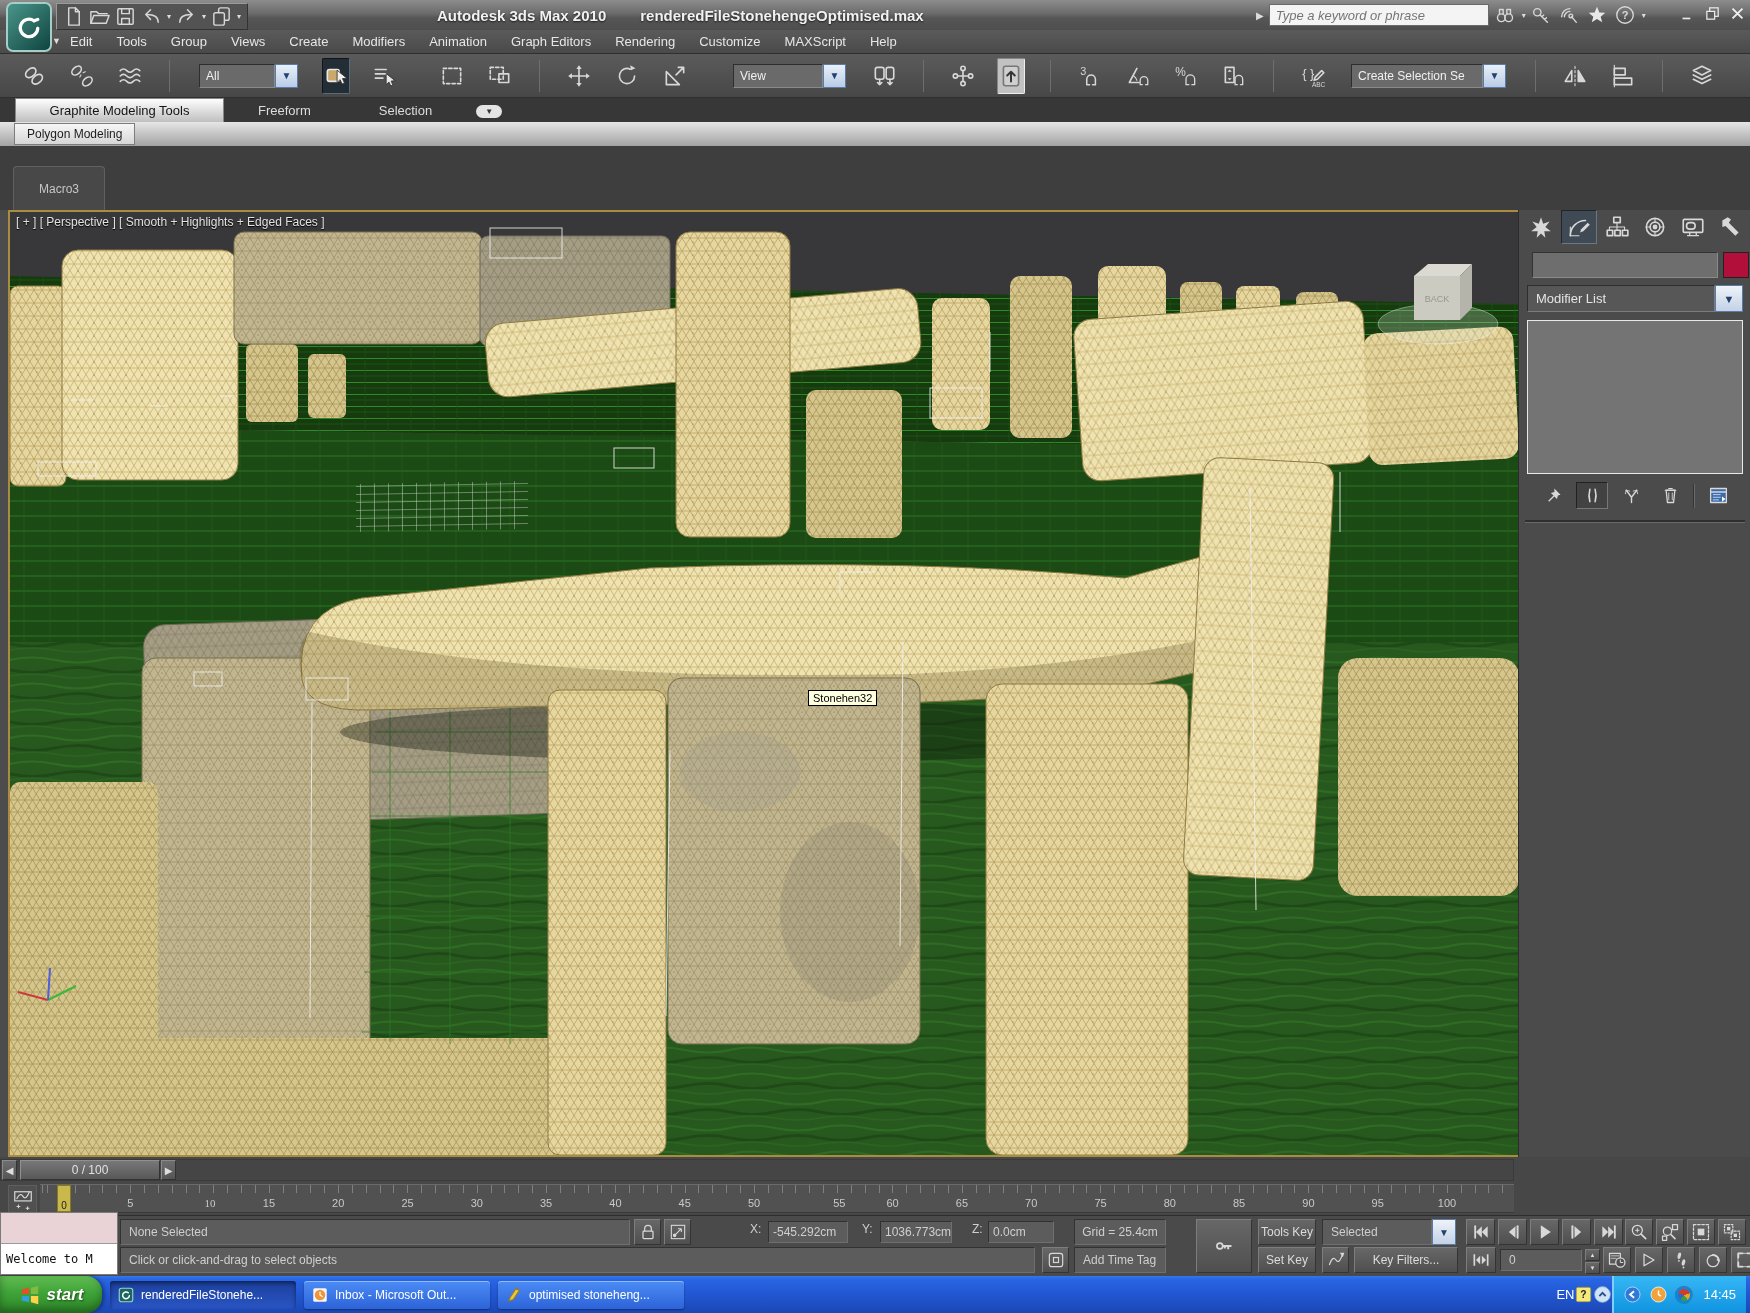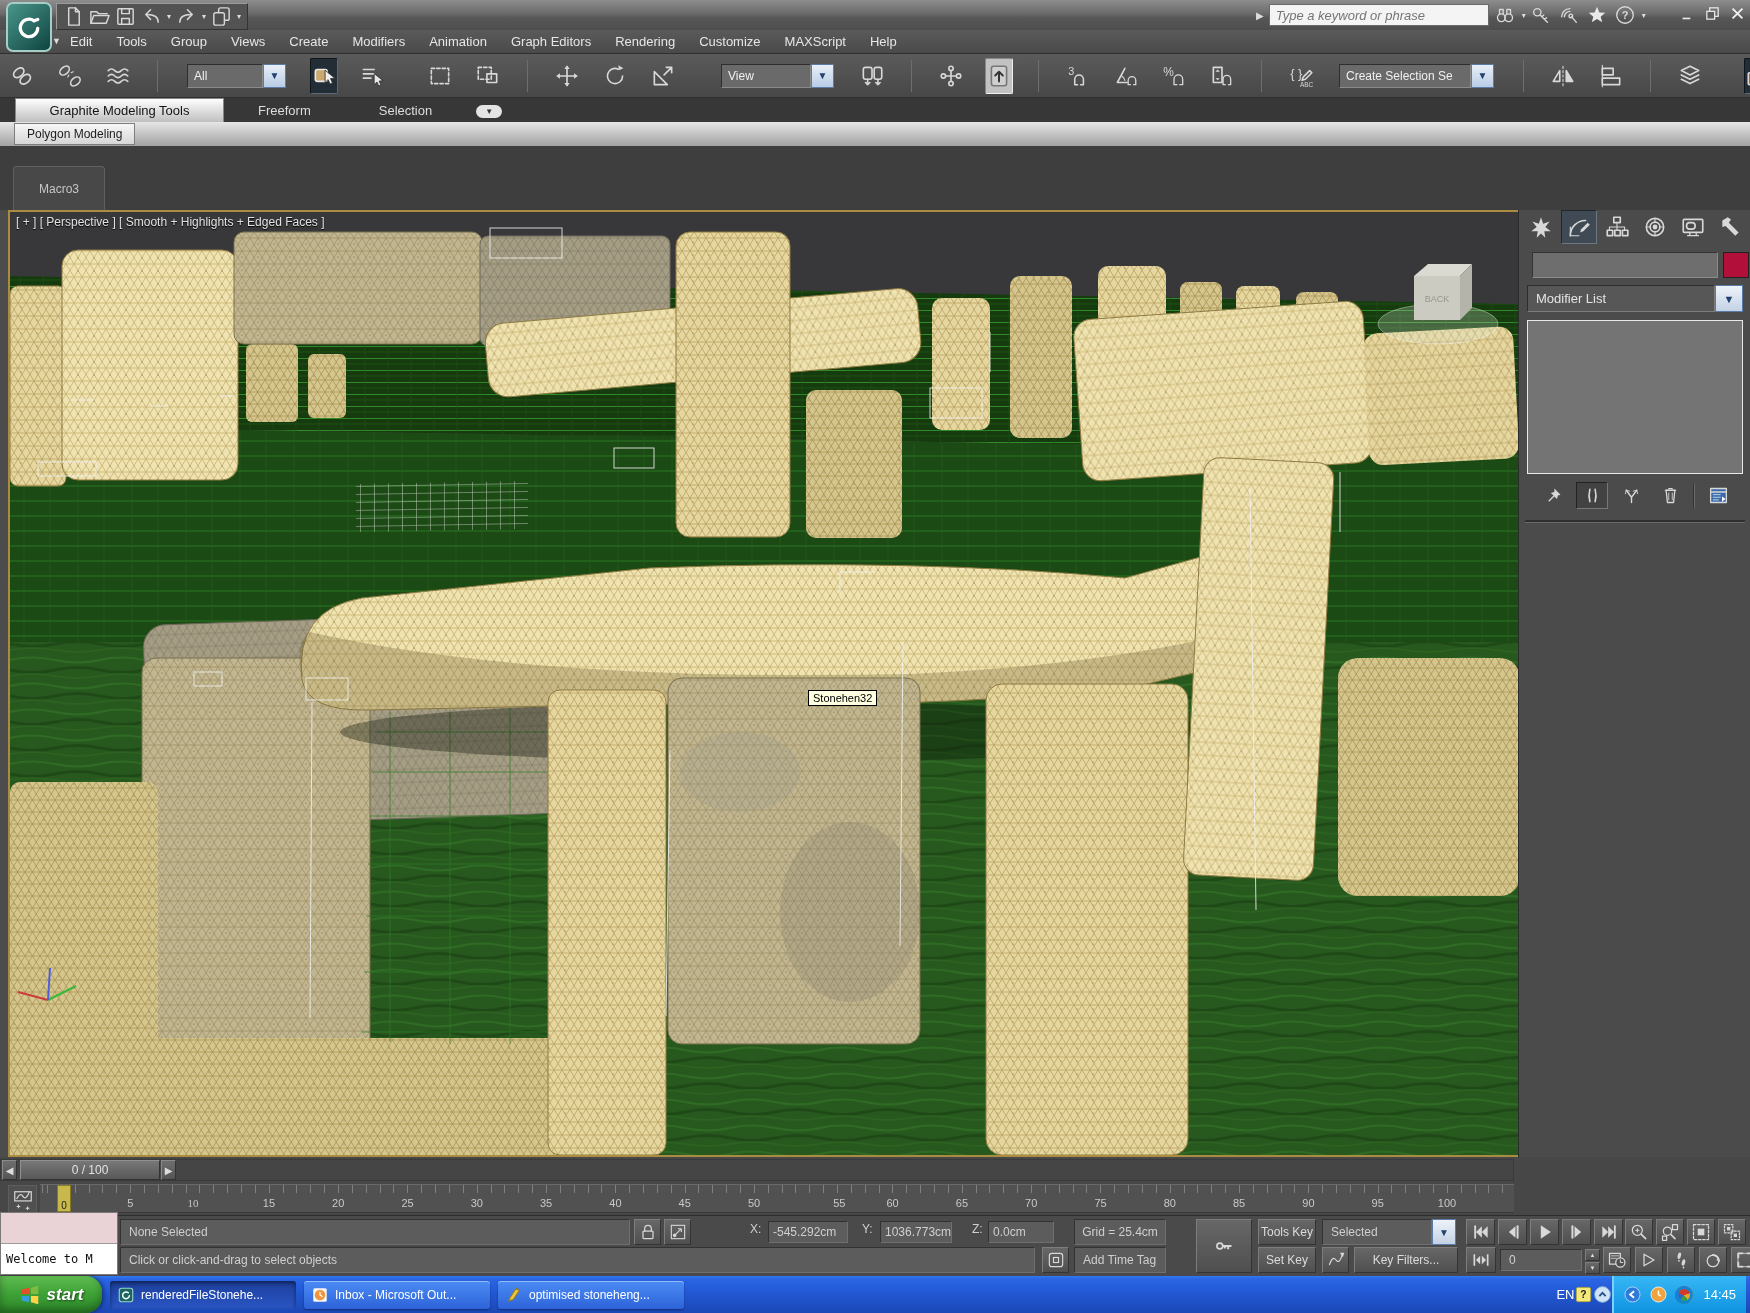--- a/index.html
+++ b/index.html
@@ -17,21 +17,21 @@
   .qat .caret{color:#ddd;font-size:8px;margin:0 1px;}
   .title-wrap{left:437px;top:0;height:30px;display:flex;align-items:center;gap:34px;}
   .t1,.t2{font-size:15px;font-weight:bold;color:#f2f2f2;text-shadow:0 1px 2px rgba(0,0,0,.7);white-space:nowrap;}
   .searchwrap{left:1256px;top:3px;height:24px;display:flex;align-items:center;gap:5px;}
   .search-go{color:#ddd;font-size:10px;}
   .search-input{width:206px;height:20px;background:#f4f4f4;border:1px solid #6a6a6a;font-size:13px;font-style:italic;color:#555;padding:0 6px;font-family:"Liberation Sans",sans-serif;}
   .sic{width:24px;height:22px;}
   .winbtns{right:4px;top:5px;display:flex;gap:8px;align-items:center;}
   .winbtns .ic{width:17px;height:17px;}
   
-  .toolbar{left:0;top:53px;width:1750px;height:45px;background:linear-gradient(#5b5b5b,#474747);display:flex;align-items:center;padding-left:8px;box-sizing:border-box;gap:20px;border-top:1px solid #2f2f2f;border-bottom:1px solid #2f2f2f;}
+  .toolbar{left:0;top:53px;width:1750px;height:45px;background:linear-gradient(#5b5b5b,#474747);display:flex;align-items:center;padding-left:20px;box-sizing:border-box;gap:20px;border-top:1px solid #2f2f2f;border-bottom:1px solid #2f2f2f;}
   .tb{width:34px;height:34px;display:flex;align-items:center;justify-content:center;border:1px solid transparent;border-radius:2px;}
   .tb .ic{width:26px;height:26px;}
   .tb.pressed{background:#222d36;border-color:#0e151b #5a6a78 #5a6a78 #0e151b;}
   .tb.lit{background:#c2c2c2;border-color:#888 #eee #eee #888;}
   .sep{width:1px;height:32px;background:#333;border-right:1px solid #6e6e6e;margin:0 5px;}
   .gap{width:9px;}
   .dd{display:flex;height:24px;margin:0 4px;}
   .dd .val{background:#6a6a6a;border:1px solid;border-color:#2e2e2e #8a8a8a #8a8a8a #2e2e2e;color:#f0f0f0;font-size:12px;display:flex;align-items:center;padding:0 6px;white-space:nowrap;overflow:hidden;}
   .dd .arr{width:21px;background:linear-gradient(#e9f0f8,#b9cce6);border:1px solid #5a7aa8;color:#23426e;font-size:10px;display:flex;align-items:center;justify-content:center;}
   
@@ -103,20 +103,24 @@
   .tray-time{color:#fff;font-size:13px;margin-left:3px;}
   .swirl{width:18px;height:18px;border-radius:50%;background:conic-gradient(#d23c2c 0 20%,#e8a42c 20% 40%,#3c9e3c 40% 60%,#2c6ac8 60% 80%,#d23c2c 80%);box-shadow:inset 0 0 0 4px rgba(16,120,210,0.0),inset 0 0 0 3px #1186d4;}
   .ic{display:block;}
 </style>
 </head>
 <body>
 
 <div id="app">
 
   <div class="abs titlebar">
+    <div class="abs title-wrap">
+      <span class="t1">Autodesk 3ds Max  2010</span>
+      <span class="t2">renderedFileStonehengeOptimised.max</span>
+    </div>
     <div class="abs searchwrap">
       <span class="search-go">▶</span>
       <input class="search-input" placeholder="Type a keyword or phrase" style="">
       <span id="search-icons" style="display:flex;align-items:center;gap:4px;">
           <span class="sic" style="display: flex;">
             <svg class="ic" viewBox="0 0 24 24" stroke="#d8d8d8" stroke-width="1.5" fill="none" stroke-linecap="round" stroke-linejoin="round">
               <circle cx="8" cy="15" r="4.2"></circle>
               <circle cx="16" cy="15" r="4.2"></circle>
               <path d="M6,11V6h4v5M18,11V6h-4v5"></path>
             </svg>
@@ -701,21 +705,21 @@
       <svg class="ic" viewBox="0 0 24 24" stroke="#d8d8d8" stroke-width="1.3" fill="none">
           <rect x="3" y="3" width="18" height="10"></rect>
           <path d="M5,11q4,-8 7,-3t7,-5"></path>
           <path d="M7,17v4m-2,-2h4m6,2h4m-2,-2v4" stroke-width="1.1"></path>
         </svg>
     </div>
     <div class="abs ruler" id="ruler">
       <div class="ticks"></div>
       <div class="marker">0</div>
     <span class="rlabel" style="left: 76.3px;">5</span>
-        <span class="rlabel" style="left: 139px; font-family: Liberation Serif, serif;">10</span>
+        <span class="rlabel" style="left: 156px; font-family: Liberation Serif, serif;">10</span>
         <span class="rlabel" style="left: 214.9px;">15</span>
         <span class="rlabel" style="left: 284.2px;">20</span>
         <span class="rlabel" style="left: 353.5px;">25</span>
         <span class="rlabel" style="left: 422.8px;">30</span>
         <span class="rlabel" style="left: 492.1px;">35</span>
         <span class="rlabel" style="left: 561.4px;">40</span>
         <span class="rlabel" style="left: 630.7px;">45</span>
         <span class="rlabel" style="left: 700px;">50</span>
         <span class="rlabel" style="left: 769.3px; margin-left: 16px;">55</span>
         <span class="rlabel" style="left: 838.6px;">60</span>

